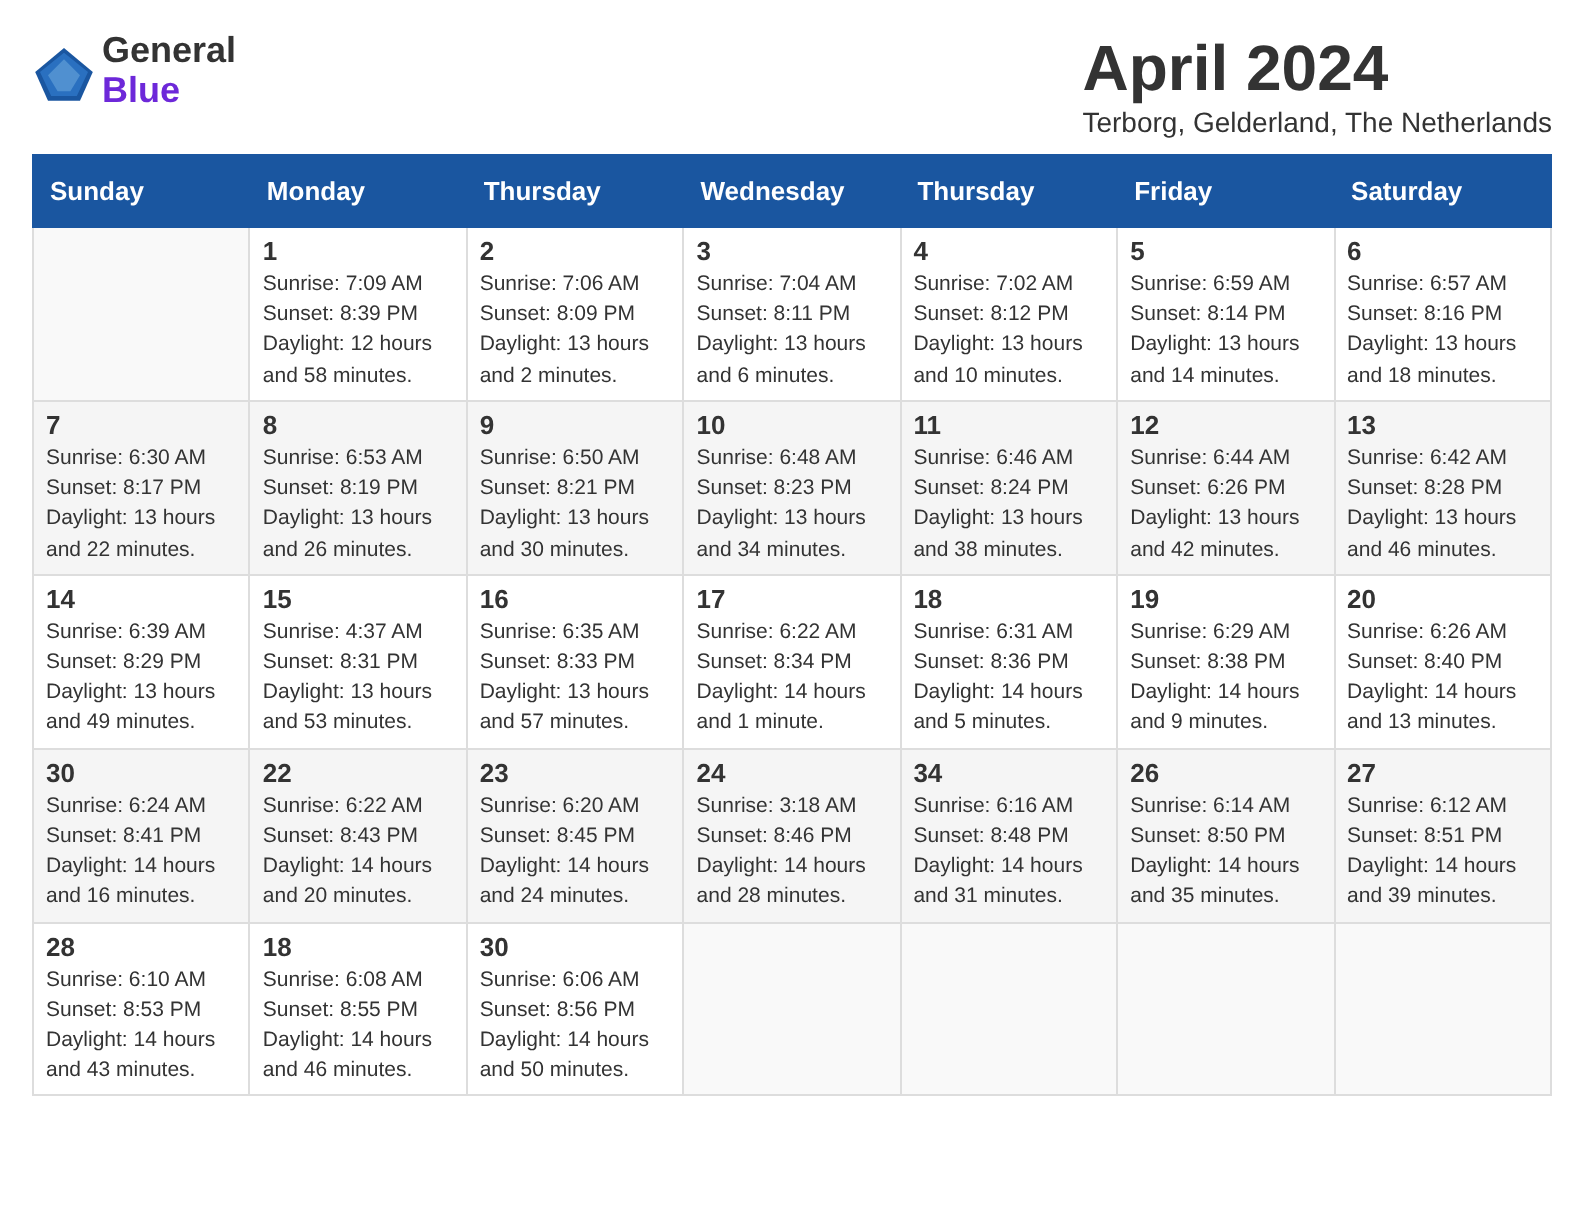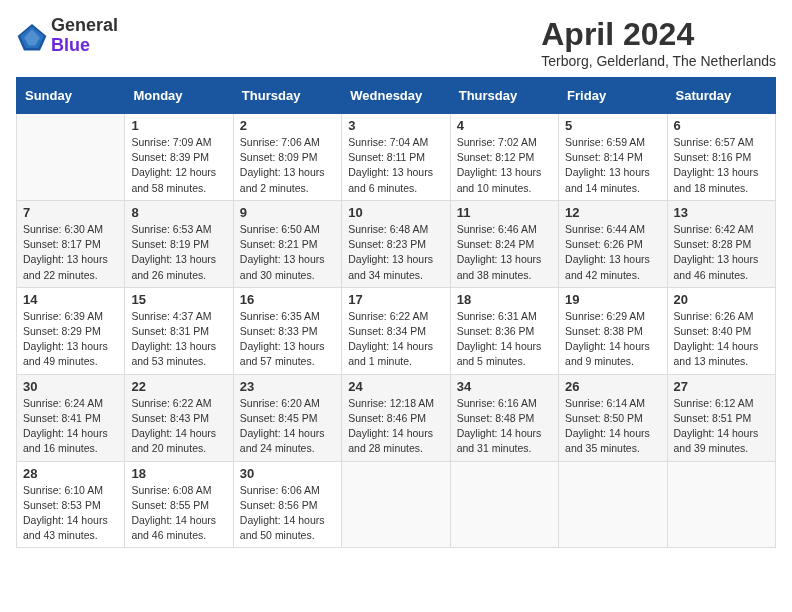--- a/index.html
+++ b/index.html
@@ -223,21 +223,21 @@
         <td class="row-shade">
           <span class="day-number">22</span>
           <div class="day-info"><span>Sunrise: 6:22 AM</span><br><span>Sunset: 8:43 PM</span><br><span>Daylight: 14 hours and 20 minutes.</span></div>
         </td>
         <td class="row-shade">
           <span class="day-number">23</span>
           <div class="day-info"><span>Sunrise: 6:20 AM</span><br><span>Sunset: 8:45 PM</span><br><span>Daylight: 14 hours and 24 minutes.</span></div>
         </td>
         <td class="row-shade">
           <span class="day-number">24</span>
-          <div class="day-info"><span>Sunrise: 12:18 AM</span><br><span>Sunset: 8:46 PM</span><br><span>Daylight: 14 hours and 28 minutes.</span></div>
+          <div class="day-info"><span>Sunrise: 3:18 AM</span><br><span>Sunset: 8:46 PM</span><br><span>Daylight: 14 hours and 28 minutes.</span></div>
         </td>
         <td class="row-shade">
           <span class="day-number">34</span>
           <div class="day-info"><span>Sunrise: 6:16 AM</span><br><span>Sunset: 8:48 PM</span><br><span>Daylight: 14 hours and 31 minutes.</span></div>
         </td>
         <td class="row-shade">
           <span class="day-number">26</span>
           <div class="day-info"><span>Sunrise: 6:14 AM</span><br><span>Sunset: 8:50 PM</span><br><span>Daylight: 14 hours and 35 minutes.</span></div>
         </td>
         <td class="row-shade">

